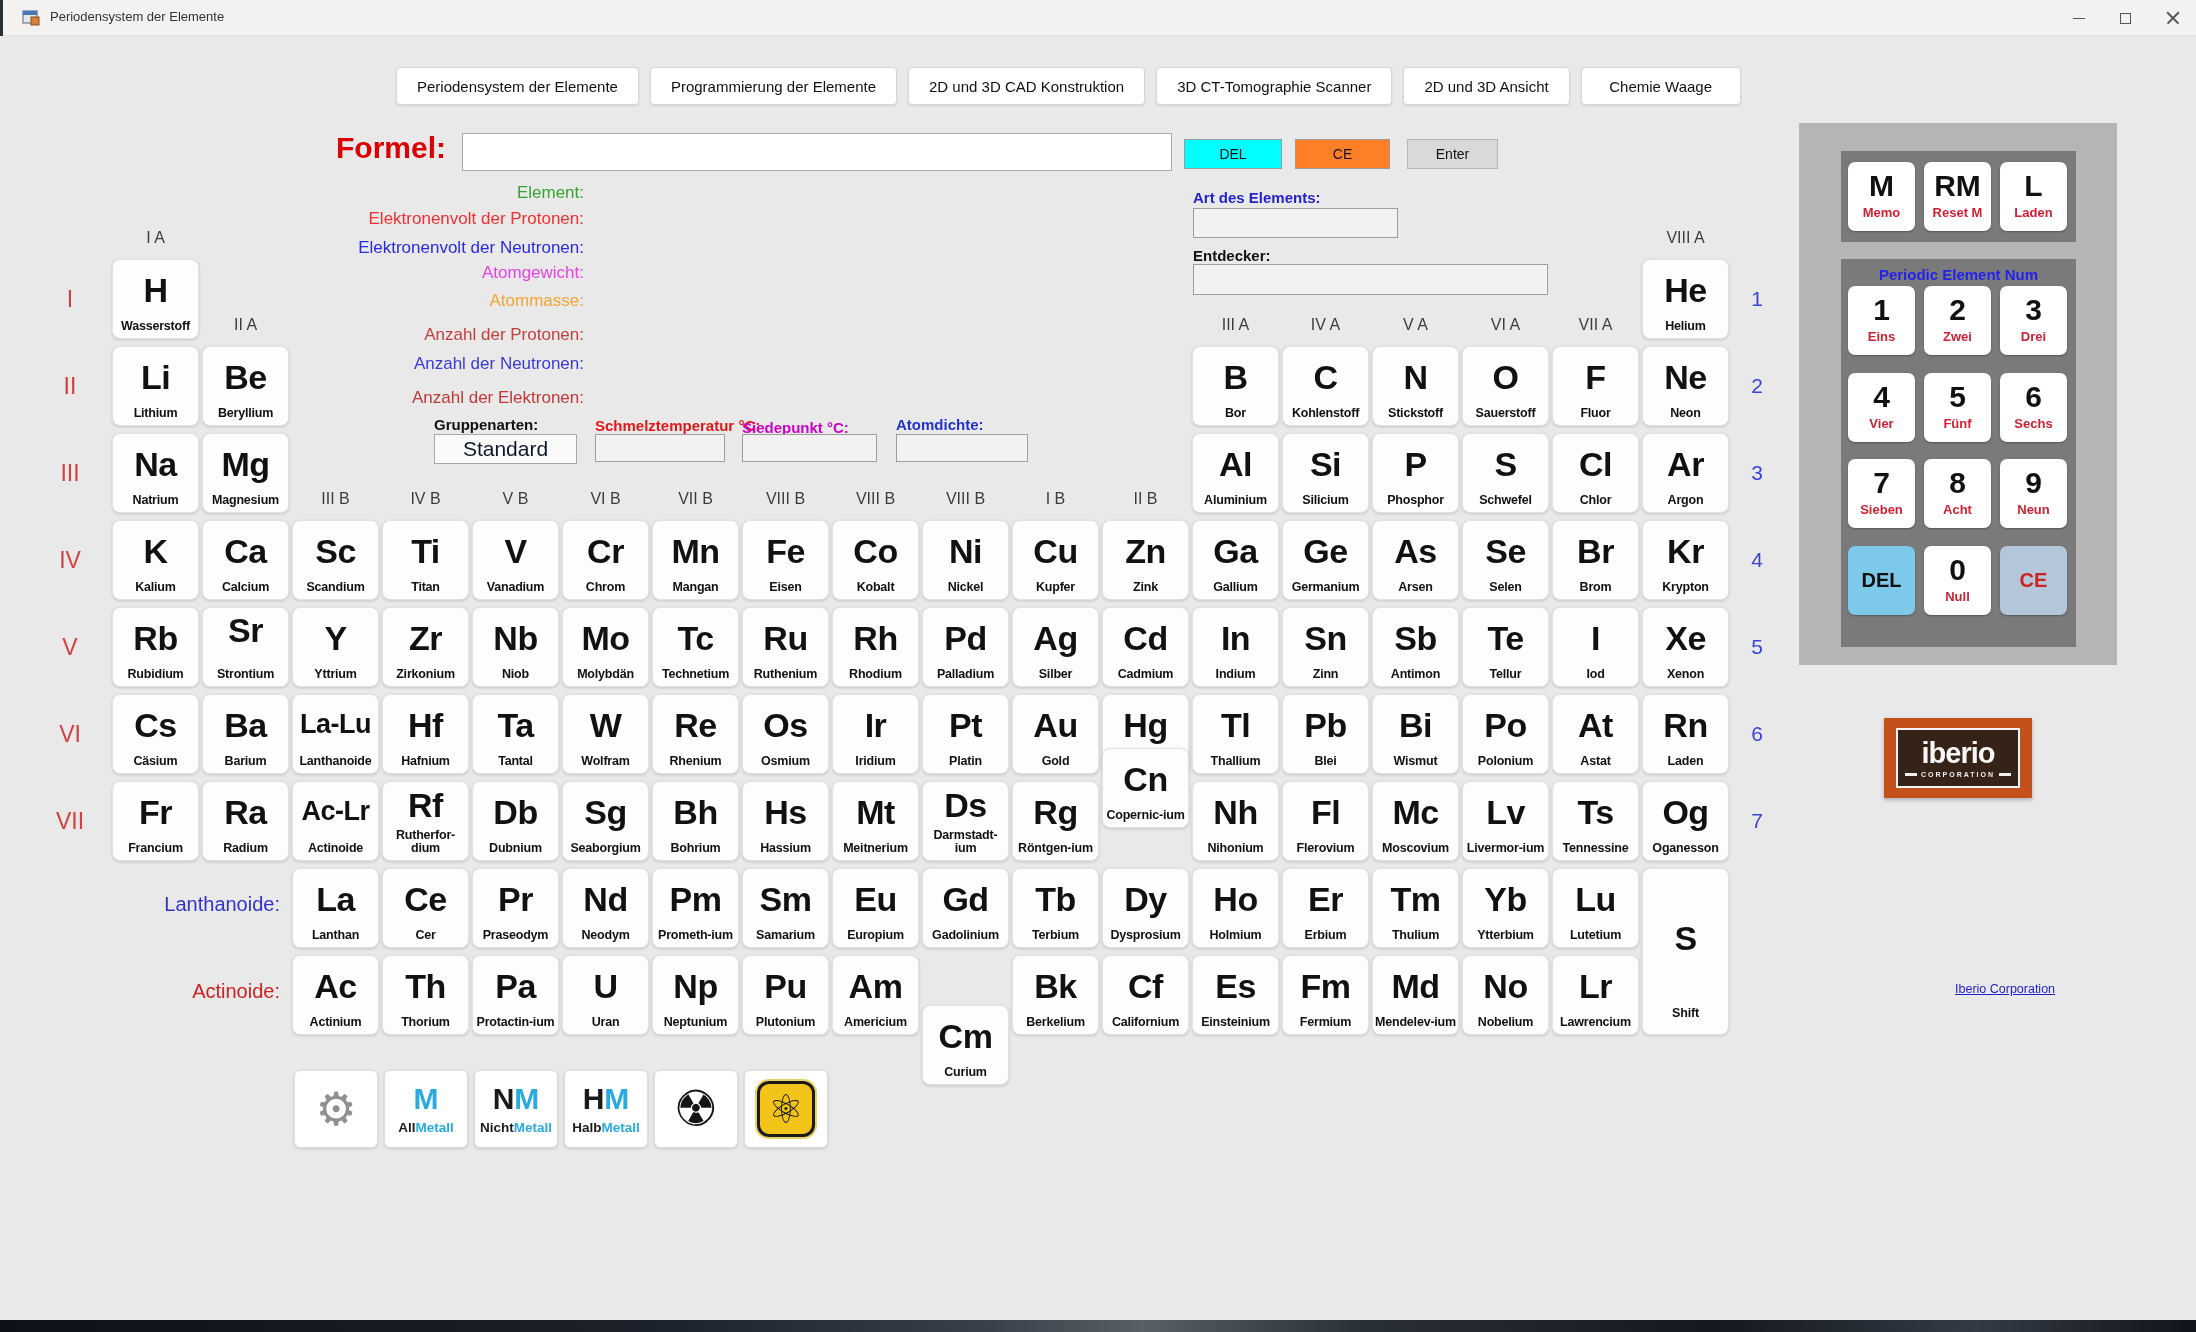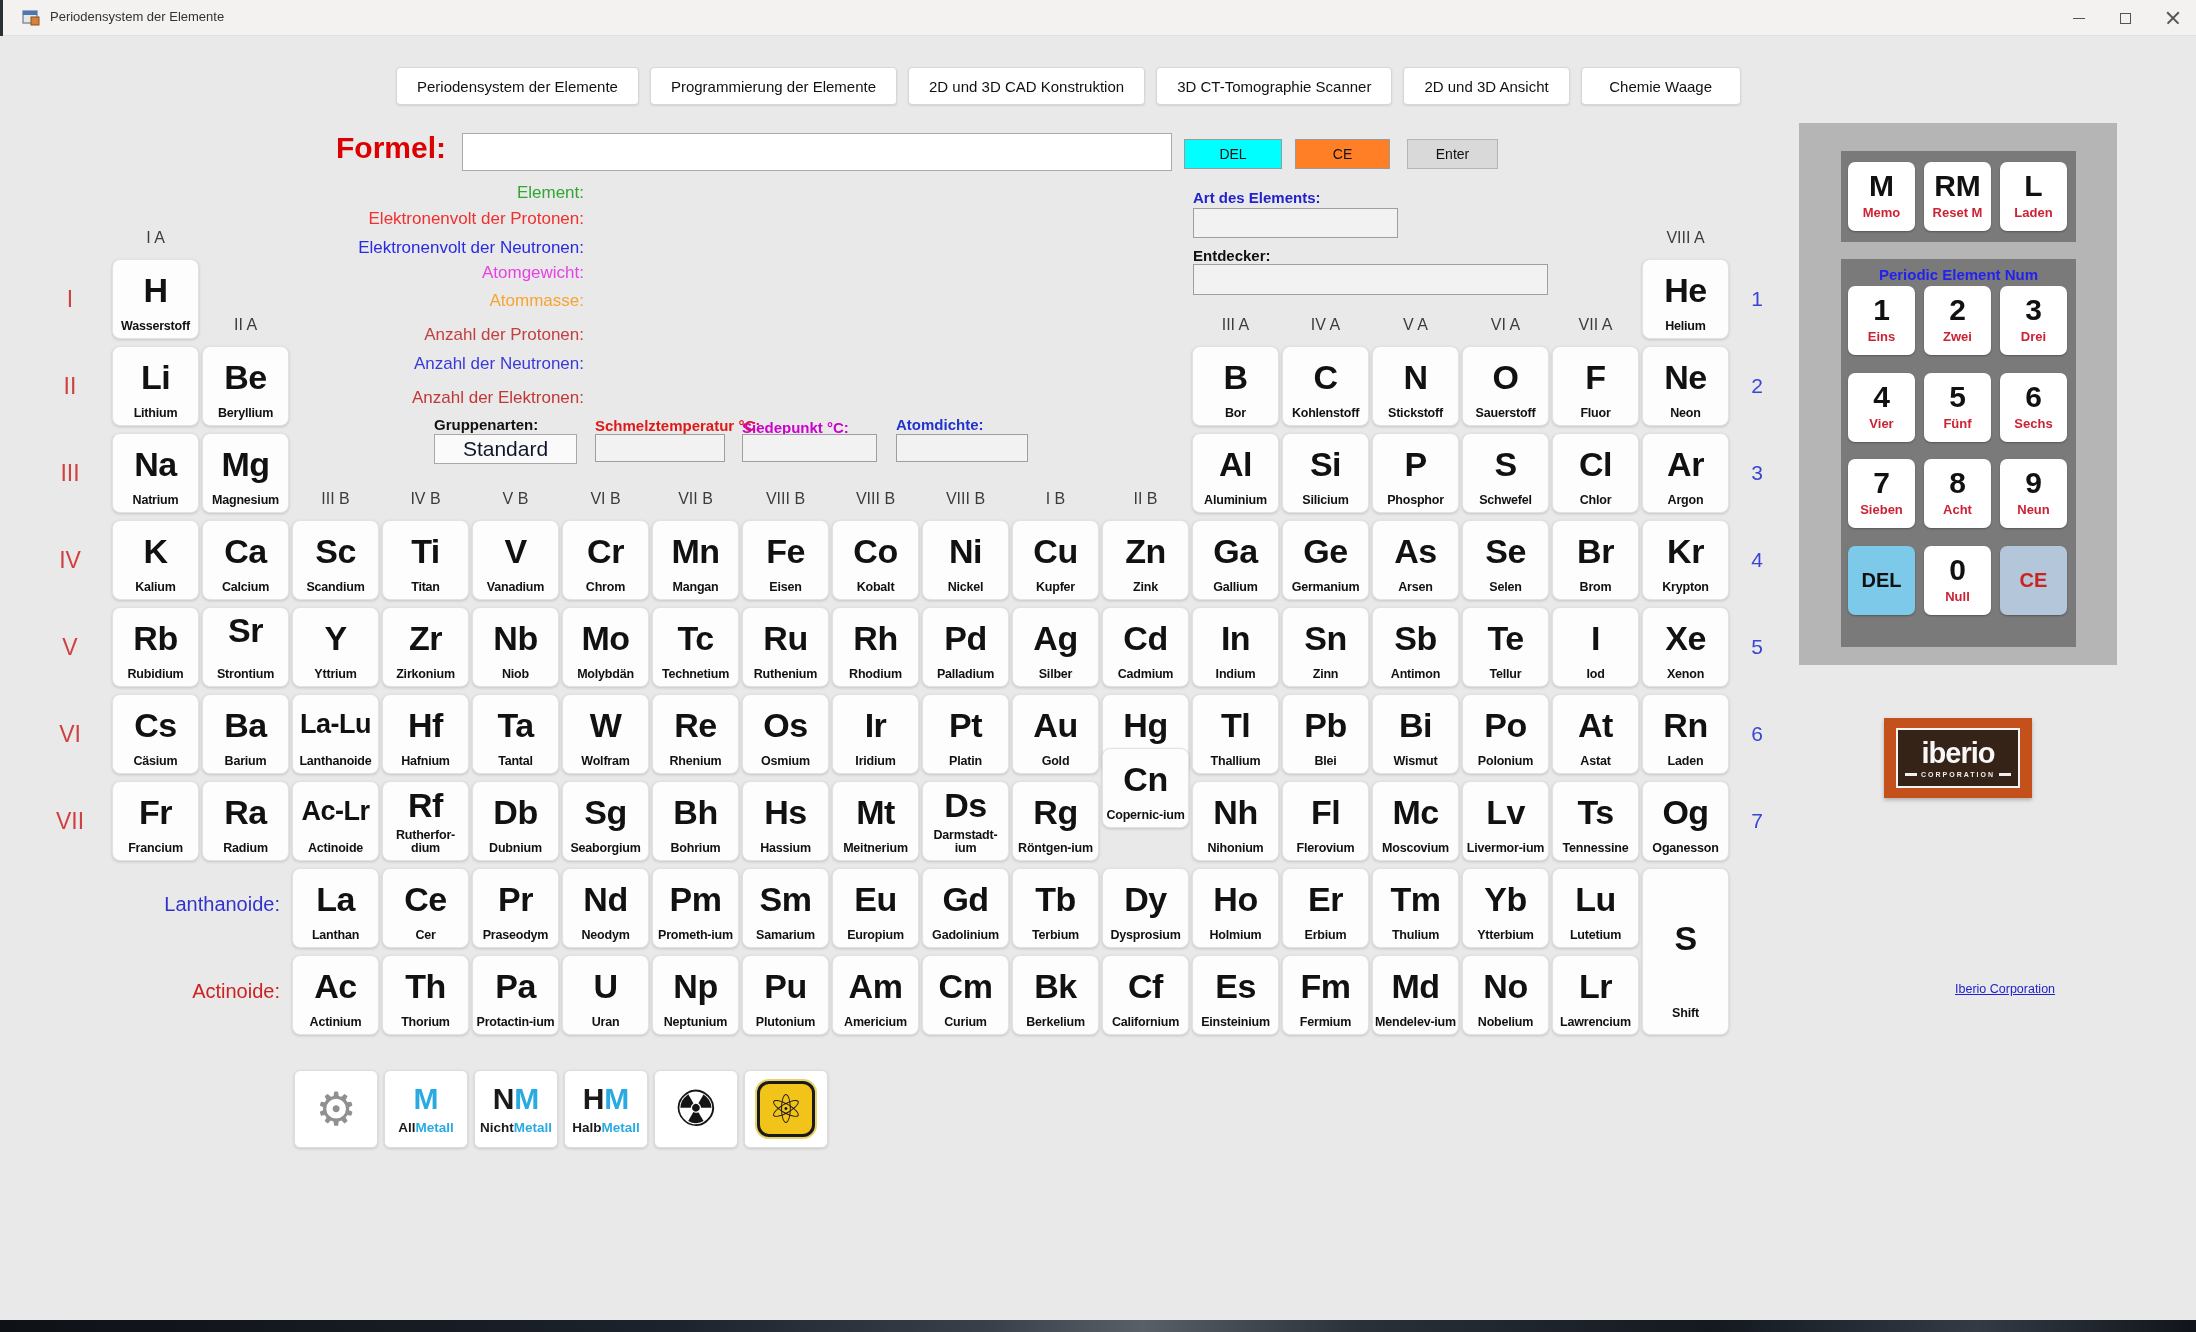--- a/index.html
+++ b/index.html
@@ -628,21 +628,21 @@
       <span class="nm">Neptunium</span>
     </div>
     <div class="cell" style="left: 742px; top: 955px;">
       <span class="sym">Pu</span>
       <span class="nm">Plutonium</span>
     </div>
     <div class="cell" style="left: 832px; top: 955px;">
       <span class="sym">Am</span>
       <span class="nm">Americium</span>
     </div>
-    <div class="cell" style="left: 922px; top: 955px;">
+    <div class="cell" style="left: 922px; top: 1005px;">
       <span class="sym">Cm</span>
       <span class="nm">Curium</span>
     </div>
     <div class="cell" style="left: 1012px; top: 955px;">
       <span class="sym">Bk</span>
       <span class="nm">Berkelium</span>
     </div>
     <div class="cell" style="left: 1102px; top: 955px;">
       <span class="sym">Cf</span>
       <span class="nm">Californium</span>

